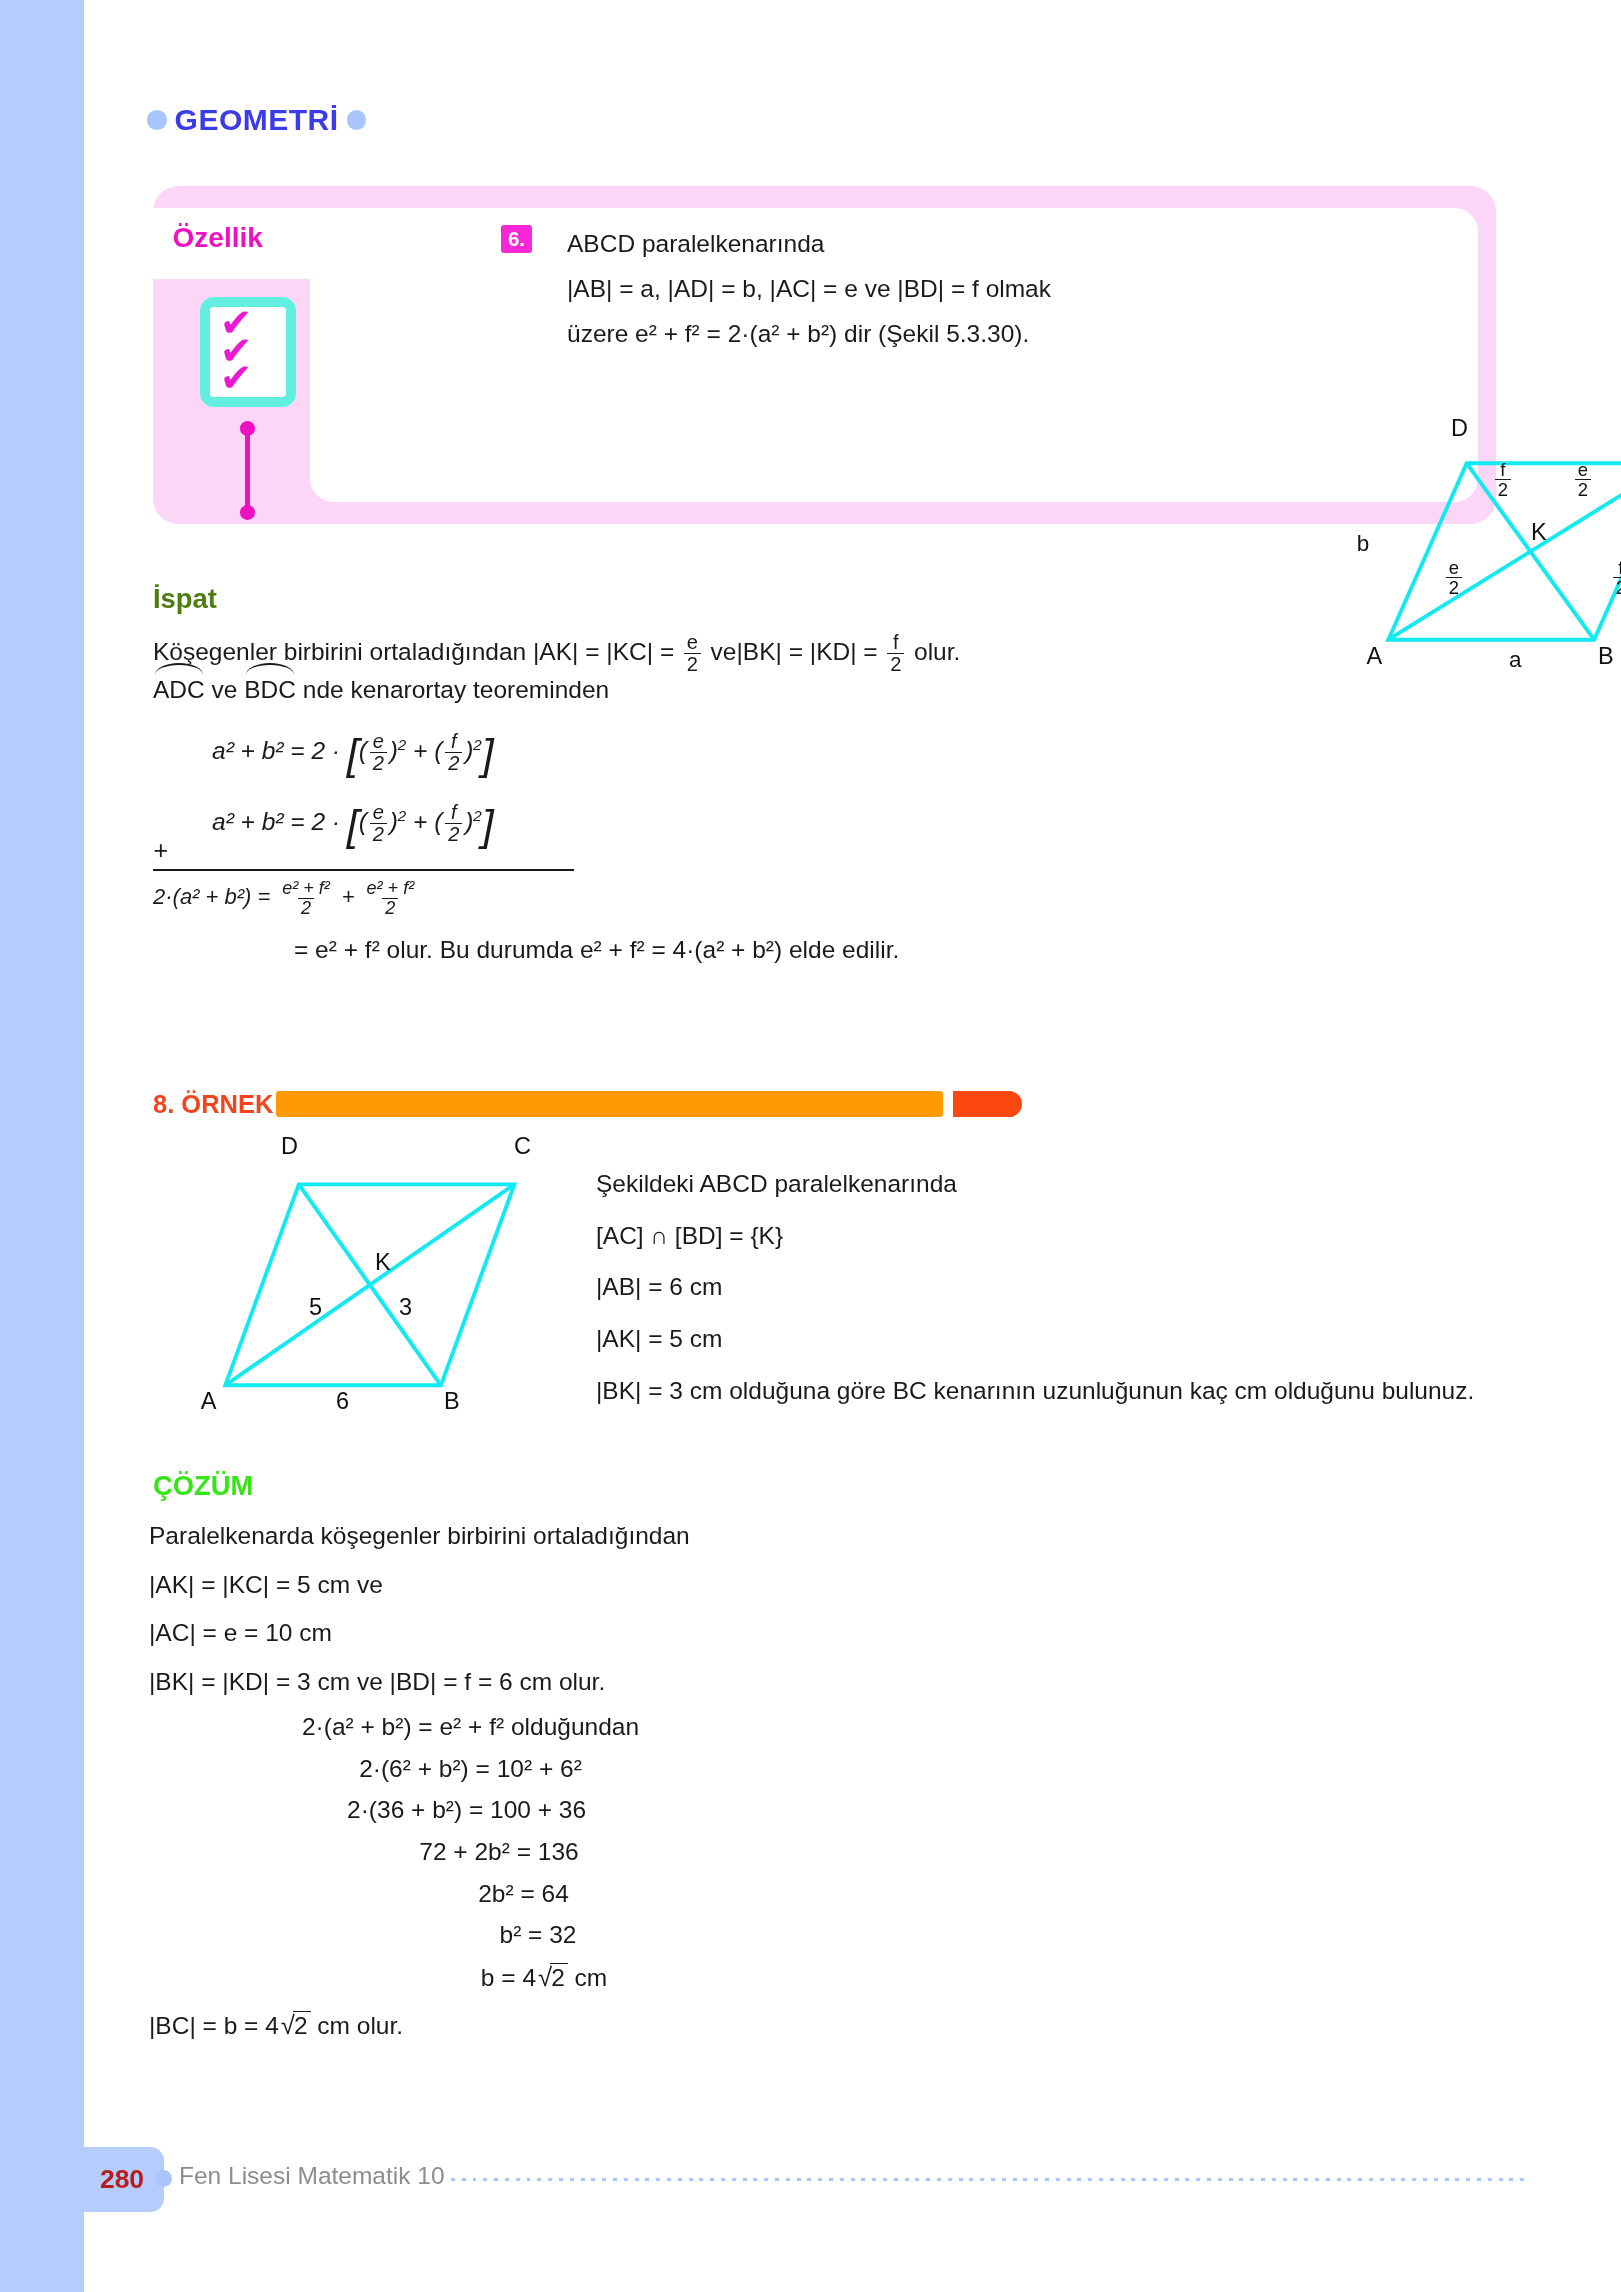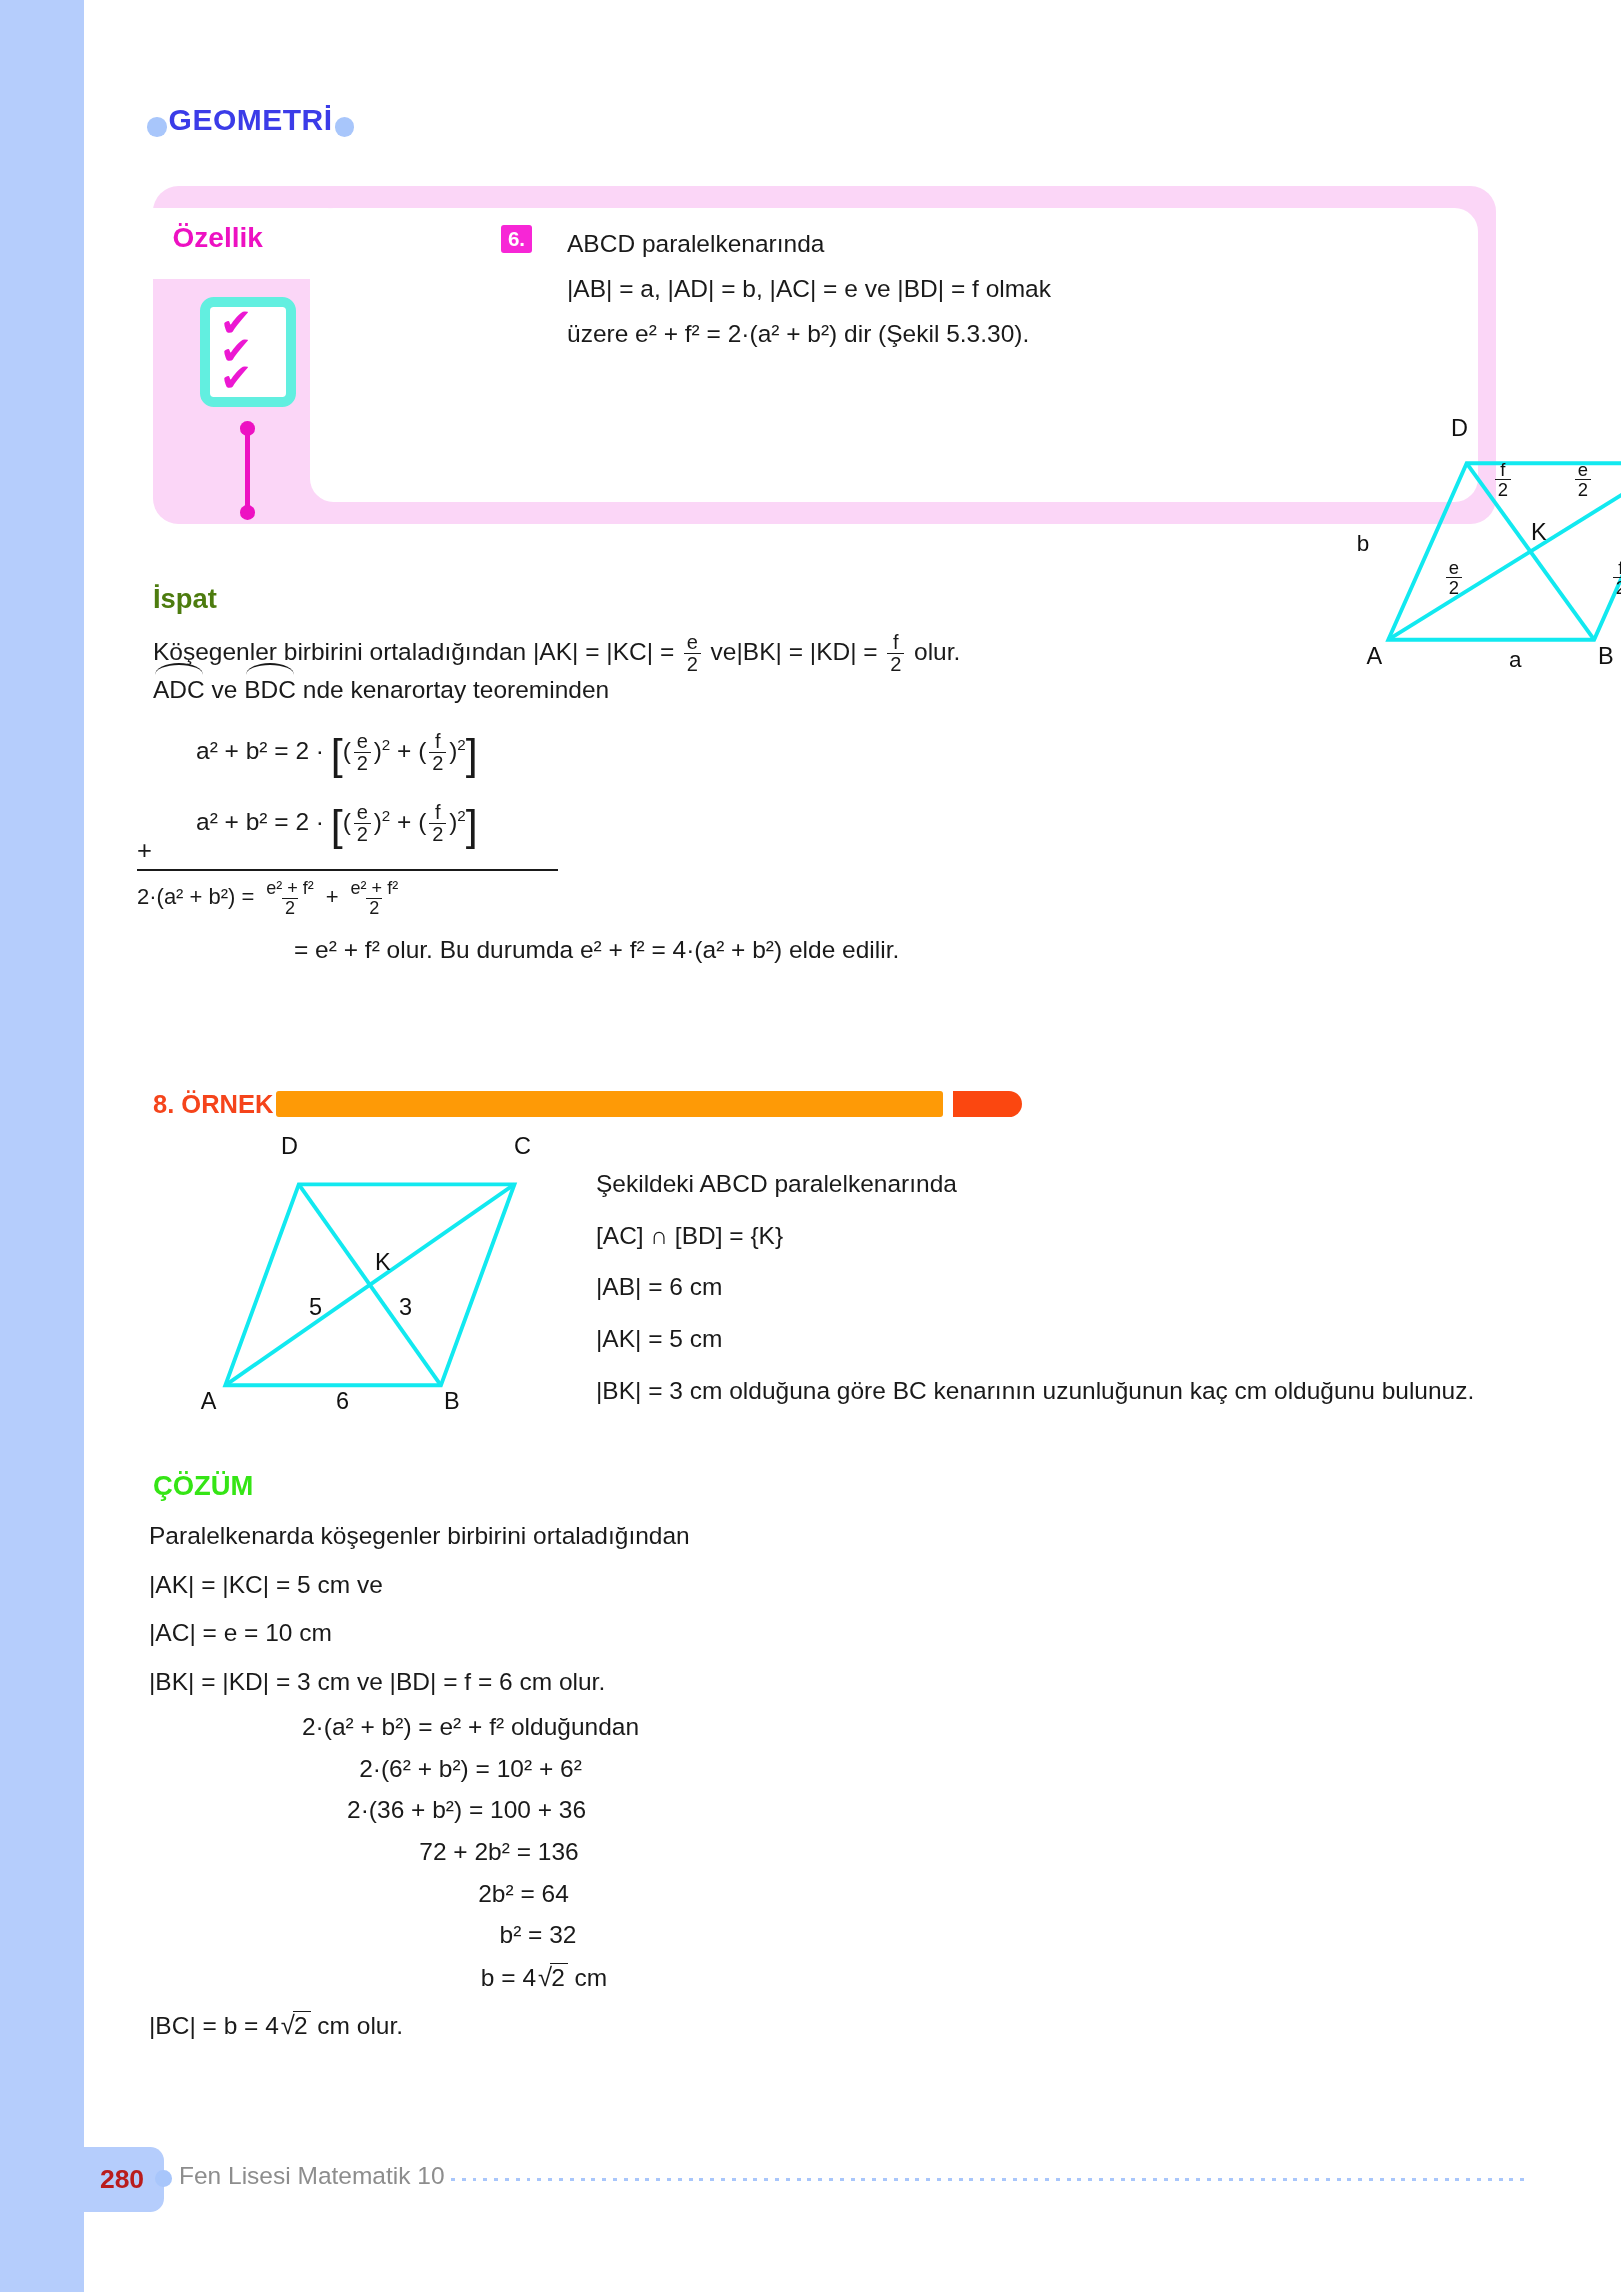--- a/index.html
+++ b/index.html
@@ -15,21 +15,21 @@
     position:absolute; left:0; top:0; width:84px; height:2293px;
     background:#b5cdfc;
   }
   .page{
     position:absolute; left:0; top:0; width:1621px; height:2293px;
   }
 
   
   .header{
     position:absolute; left:147px; top:103px;
-    display:flex; align-items:flex-end; gap:2px;
+    display:flex; align-items:center; gap:8px;
   }
   .hdr-dot{ width:19.6px; height:19.6px; border-radius:50%; background:#a8c6fb; }
   .hdr-title{
     font-size:30px; font-weight:bold; color:#3b3ce8; letter-spacing:0.5px;
   }
 
   
   .ozellik-card{
     position:absolute; left:153px; top:186px; width:1343px; height:338px;
     background:#fbd6f7; border-radius:25.5px;padding-left:14px;
@@ -95,21 +95,21 @@
     font-size:27.4px; font-weight:bold; color:#4d7c0f;
   }
   .ispat-l1{ position:absolute; left:153px; top:632px; font-size:24.5px; }
   .ispat-l2{ position:absolute; left:153px; top:676px; font-size:24.5px; }
   .arcword{ position:relative; display:inline-block; }
   .arcword .arc{
     position:absolute; left:2px; top:-12.7px; width:calc(100% - 3.9px); height:11.8px;
     border-top:2px solid #1a1a1a; border-radius:50% 50% 0 0 / 100% 100% 0 0;
   }
 
-  .deriv{ position:absolute; left:137px; top:720px; width:608px; }
+  .deriv{ position:absolute; left:153px; top:720px; width:608px;font-style:italic; }
   .deriv-row{ position:relative; height:71px; font-size:24.5px; }
   .deriv-eq{ position:absolute; left:59px; top:9.8px; white-space:nowrap; }
   .plus-sign{ position:absolute; left:0px; top:116px; font-size:25.5px; }
   .sumline{
     position:absolute; left:0px; top:149px; width:421px; height:2px; background:#1a1a1a;
   }
   .deriv-sum{ position:absolute; left:0px; top:159px; font-size:22px; white-space:nowrap; }
   .concl{ position:absolute; left:294px; top:936px; font-size:24.5px; white-space:nowrap; }
 
   

